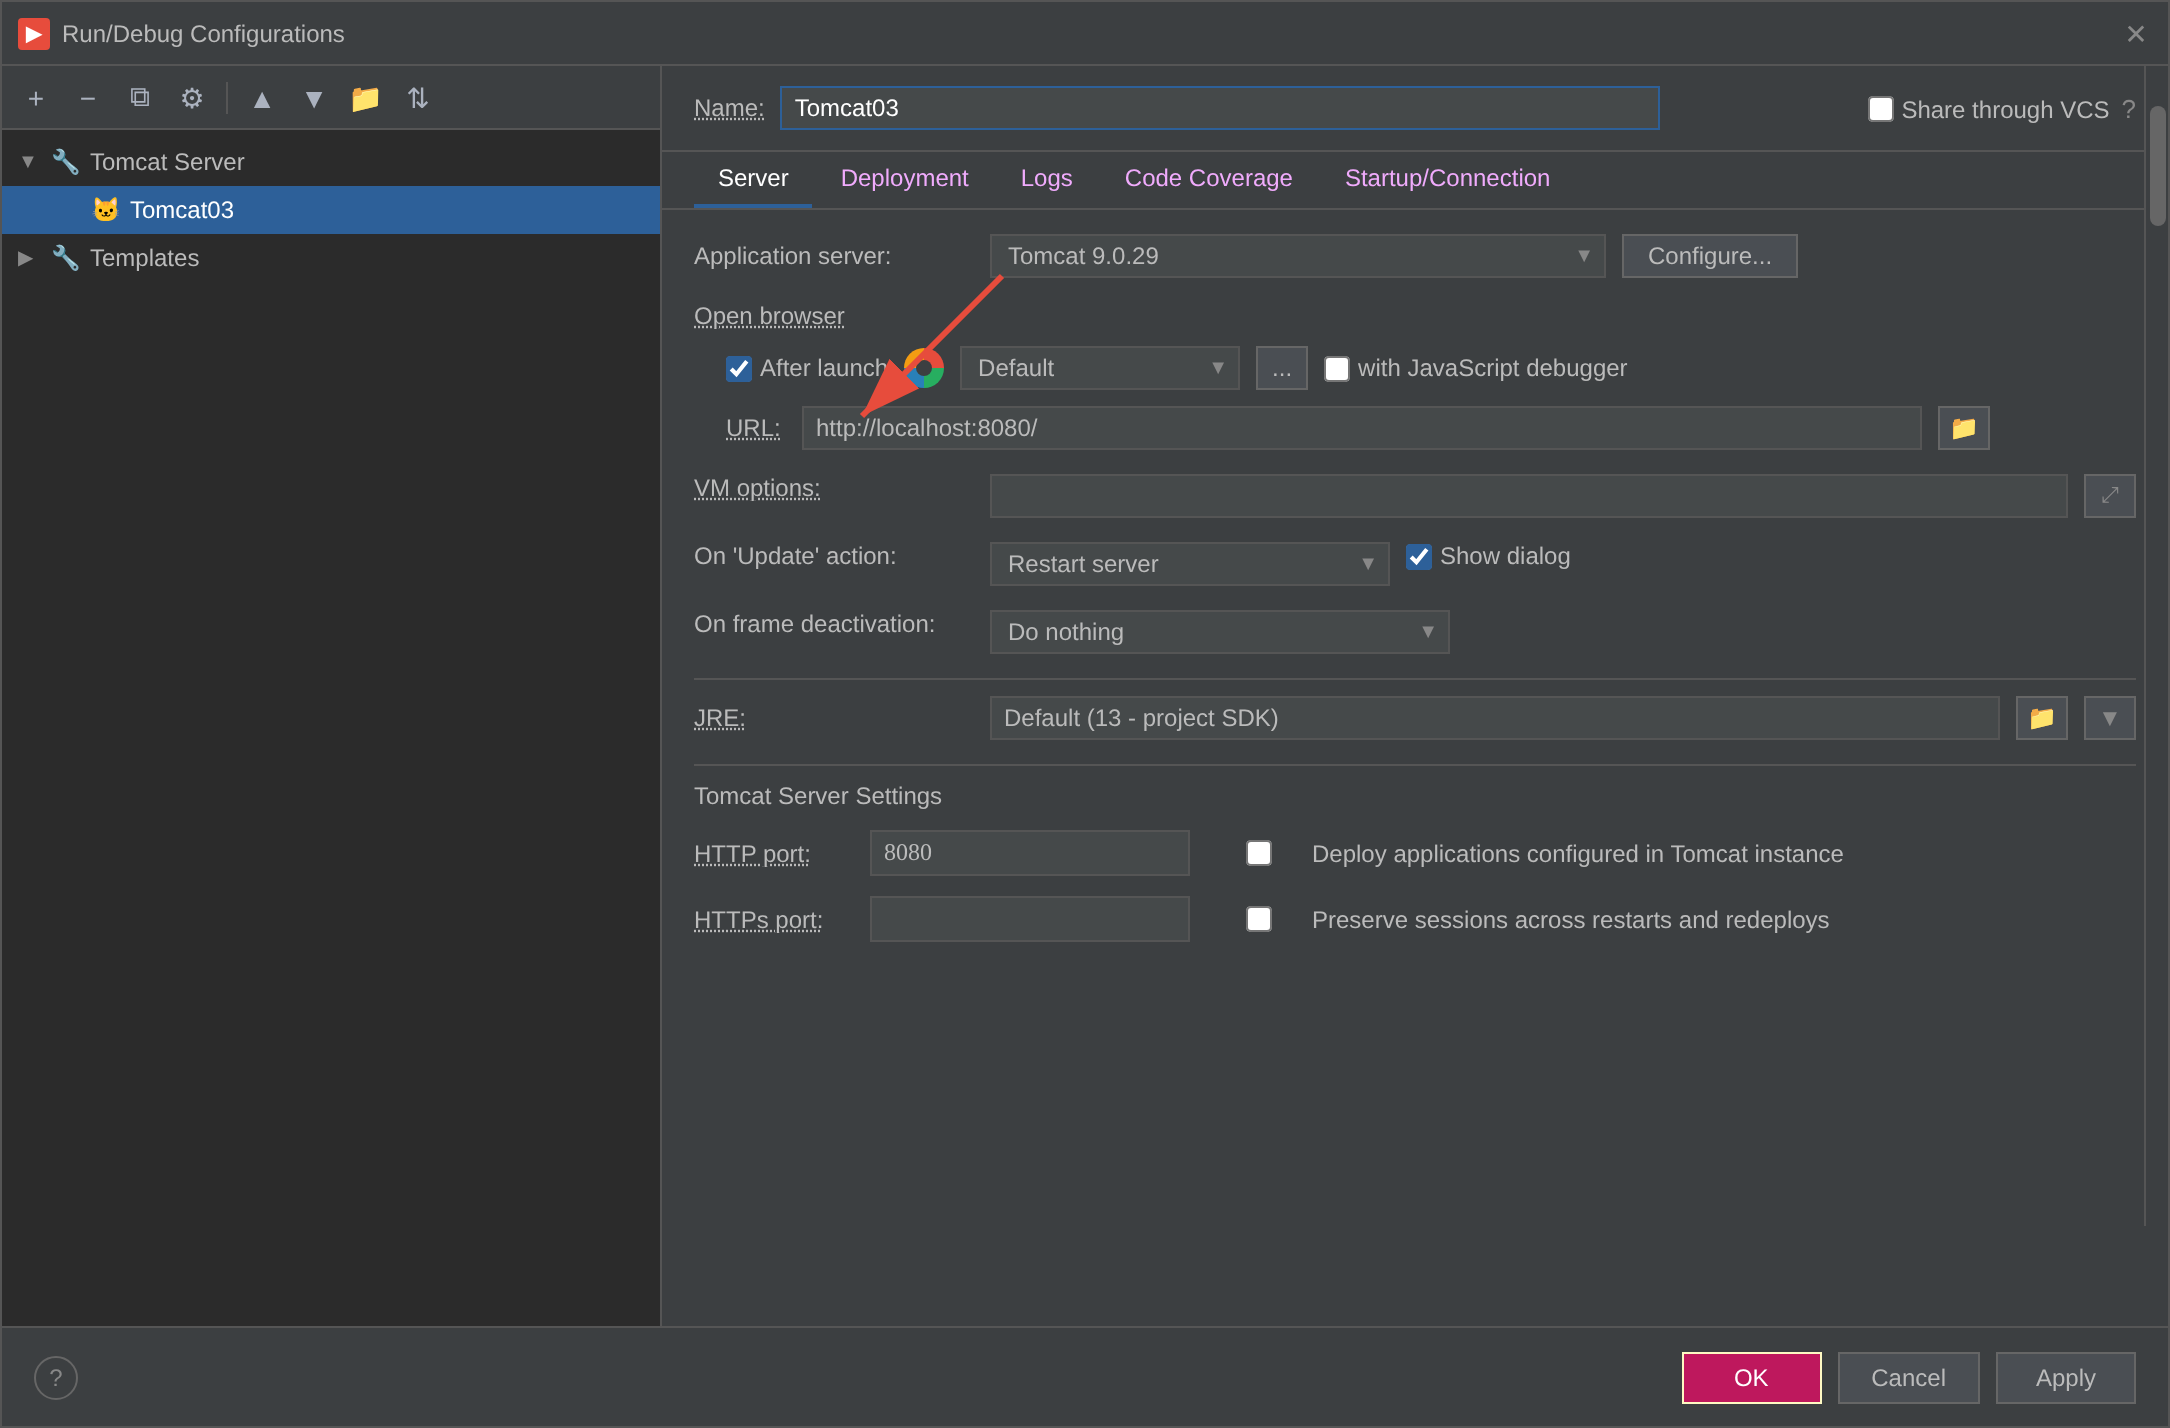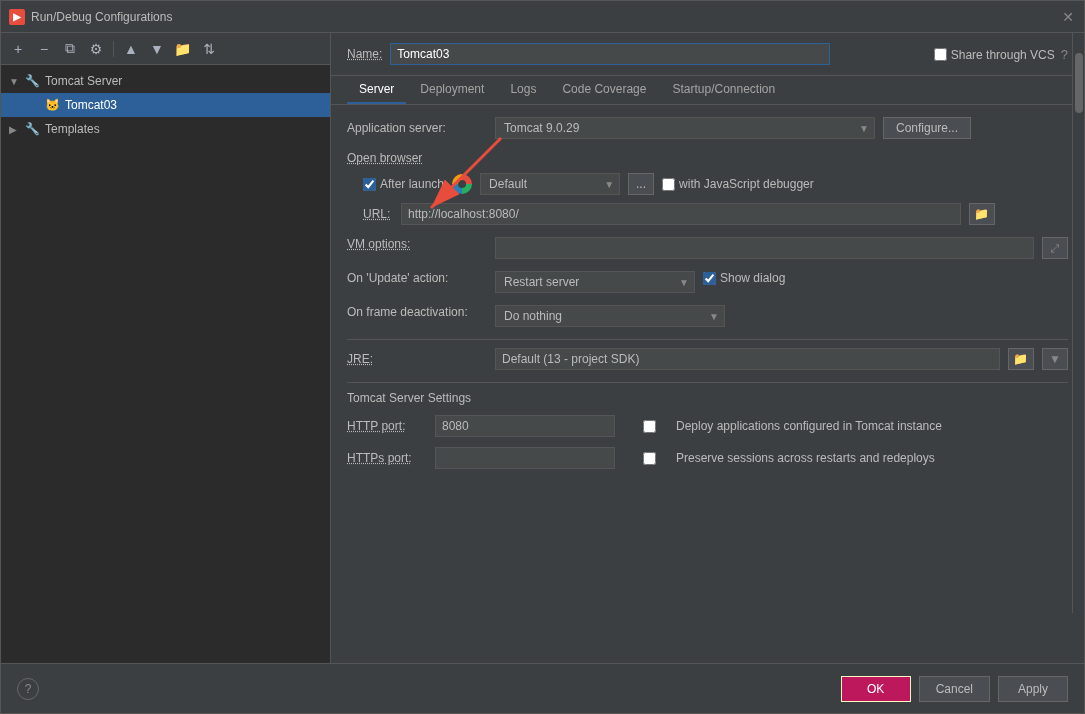--- a/index.html
+++ b/index.html
@@ -210,21 +210,21 @@
     .tabs {
       display: flex;
       border-bottom: 1px solid #555;
       padding: 0 16px;
       gap: 2px;
     }
 
     .tab {
       padding: 6px 12px;
       cursor: pointer;
-      color: #a3a3a3;
+      color: #f0abfc;
       border-bottom: 2px solid transparent;
       font-size: 12px;
     }
 
     .tab.active {
       color: #ffffff;
       border-bottom: 2px solid #2d6099;
     }
 
     .config-area {
@@ -449,27 +449,28 @@
     }
 
     .port-label {
       color: #bbbbbb;
       min-width: 80px;
       text-decoration: underline;
       text-decoration-style: dotted;
     }
 
     .port-input {
-      width: 180px;
+      width: 160px;
       background: #45494a;
       border: 1px solid #555;
       color: #bbbbbb;
       padding: 3px 6px;
       font-size: 12px;
       outline: none;
+      font-family: Liberation Serif, serif;
     }
 
     .deploy-checkbox-label {
       display: flex;
       align-items: center;
       gap: 20px;
       color: #bbbbbb;
       margin-left: 20px;
     }
 
@@ -573,21 +574,21 @@
     }
 
     .app-server-row {
       display: flex;
       align-items: center;
       gap: 8px;
       margin-bottom: 12px;
     }
 
     .app-server-select {
-      width: 380px;
+      width: 308px;
       background: #45494a;
       border: 1px solid #555;
       color: #bbbbbb;
       padding: 3px 24px 3px 8px;
       font-size: 12px;
       cursor: pointer;
       appearance: none;
       outline: none;
     }
   </style>

